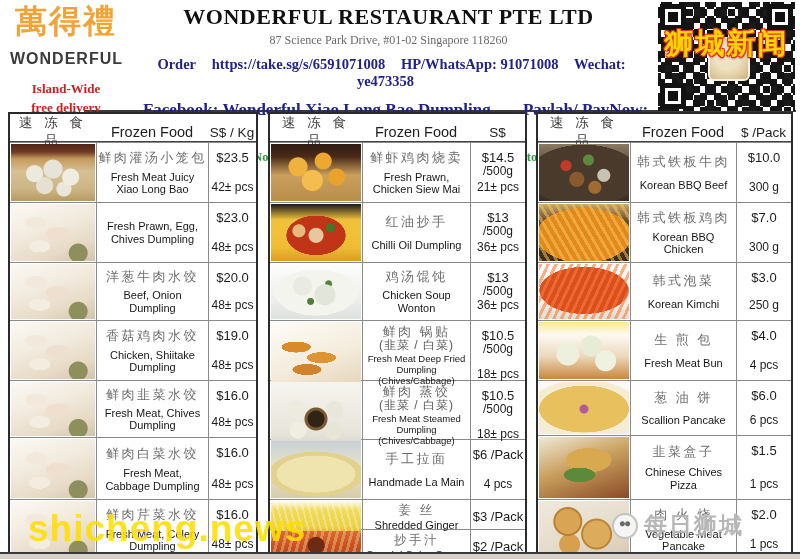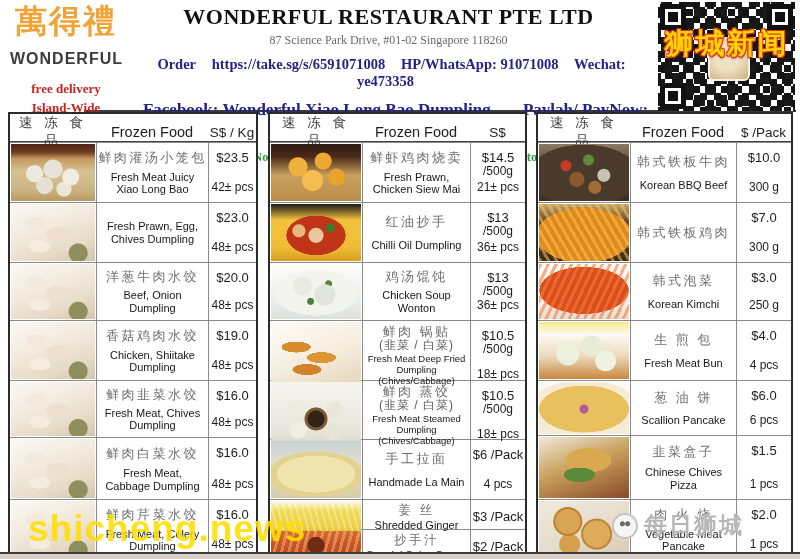--- a/index.html
+++ b/index.html
@@ -179,22 +179,22 @@
 <body>
 
 <div class="page">
 
   <div class="hdr-line"></div>
 
   <div class="logo-block">
     <div class="seal">萬得禮</div>
     <div class="brand">WONDERFUL</div>
     <div class="delivery">
+      <div>Island-Wide</div>
       <div>free delivery</div>
-      <div>Island-Wide</div>
       <div>(above $40)</div>
     </div>
   </div>
 
   <div class="hdr-center">
     <div class="title">WONDERFUL RESTAURANT PTE LTD</div>
     <div class="addr">87 Science Park Drive, #01-02 Singapore 118260</div>
     <div class="order-line">
       <span class="part">Order</span>
       <span class="part">https://take.sg/s/6591071008</span>
@@ -480,20 +480,21 @@
             <div class="pr">$10.0</div>
             <div class="qty">300 g</div>
           </div>
       </div>
       <div class="row" style="height:60px">
         <div class="cell img">
             <div class="photo ph-chicken"></div>
           </div>
         <div class="cell name">
             <div class="cn">韩式铁板鸡肉</div>
+            <div class="en">Korean BBQ Chicken</div>
           </div>
         <div class="cell price">
             <div class="pr">$7.0</div>
             <div class="qty">300 g</div>
           </div>
       </div>
       <div class="row" style="height:58px">
         <div class="cell img">
             <div class="photo ph-kimchi"></div>
           </div>

